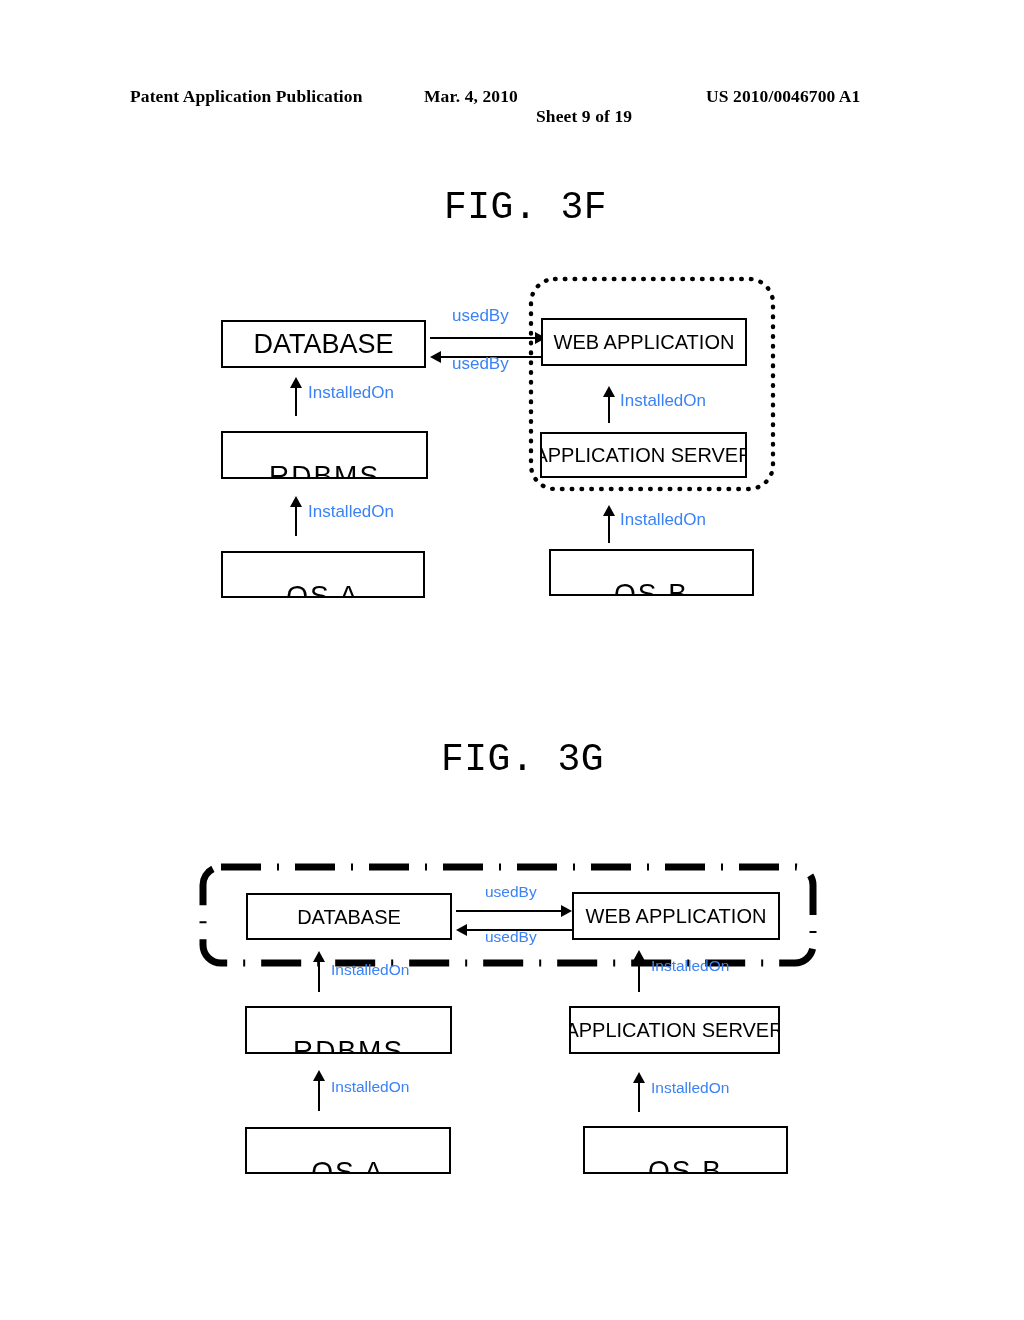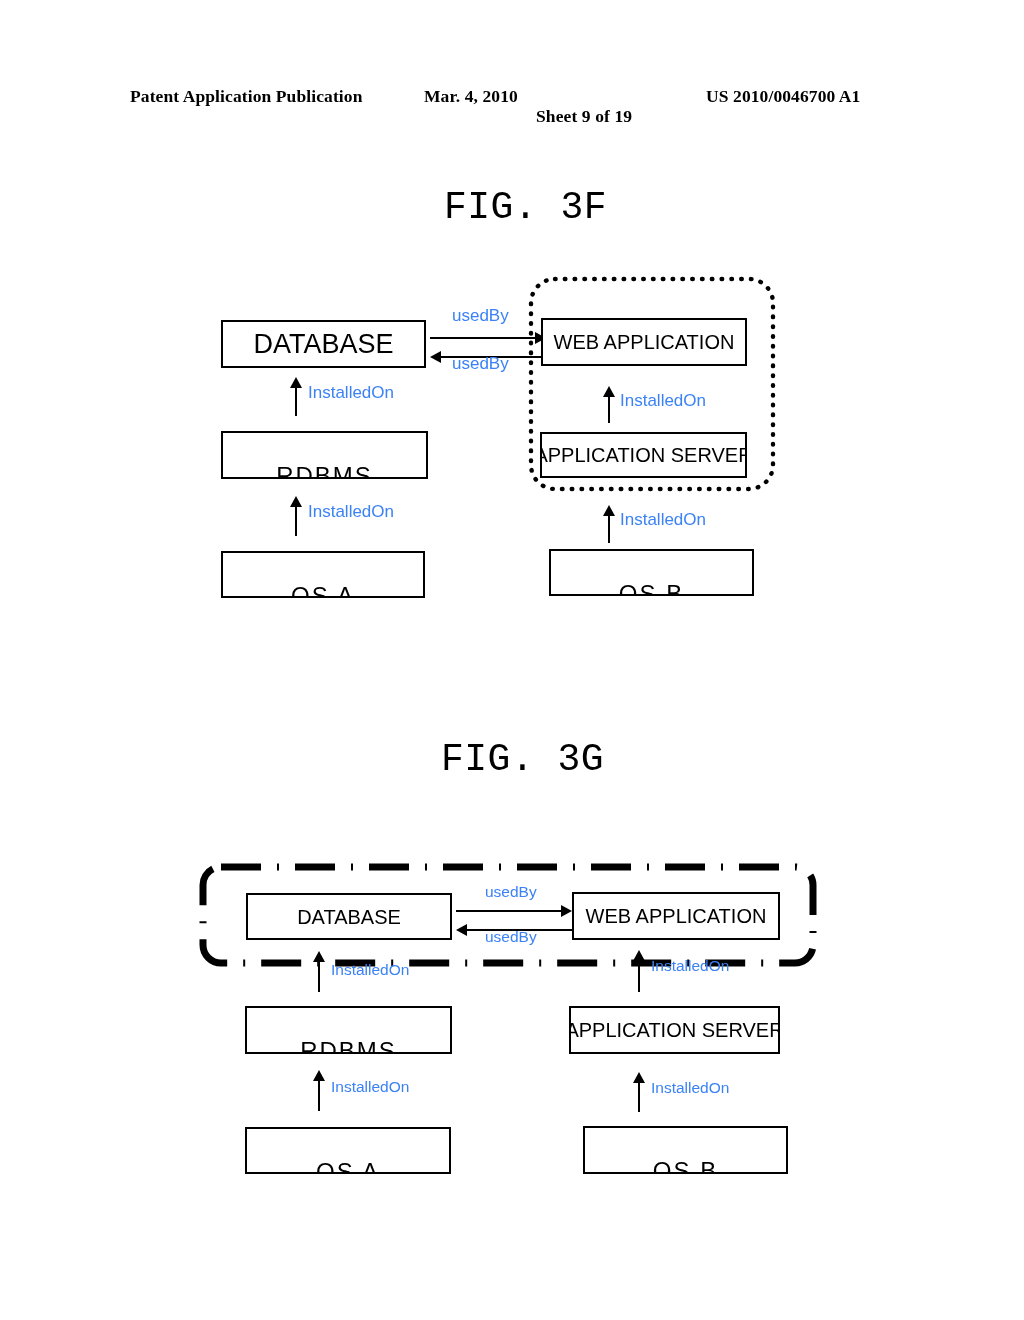--- a/index.html
+++ b/index.html
@@ -61,21 +61,21 @@
     color: #000000;
     white-space: nowrap;
     overflow: hidden;
   }
   .node-box .node-label {
     display: block;
     line-height: 1;
   }
   .txt-md  { font-size: 20px; }
   .txt-lg  { font-size: 27px; }
-  .txt-xl  { font-size: 24px; letter-spacing: 2px; margin-top: 42px; }
+  .txt-xl  { font-size: 28px; letter-spacing: 2px; margin-top: 42px; }
 
   
   .v-arrow {
     position: absolute;
     width: 16px;
   }
   .v-arrow .shaft {
     position: absolute;
     left: 7px;
     top: 7px;

